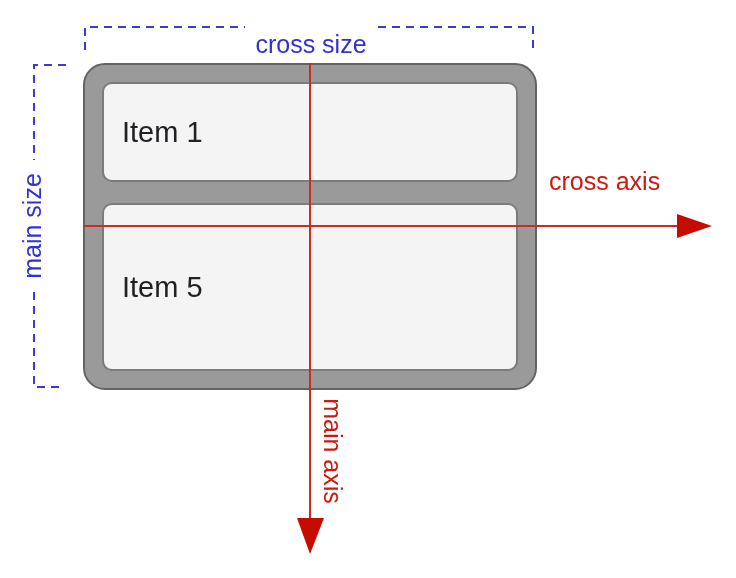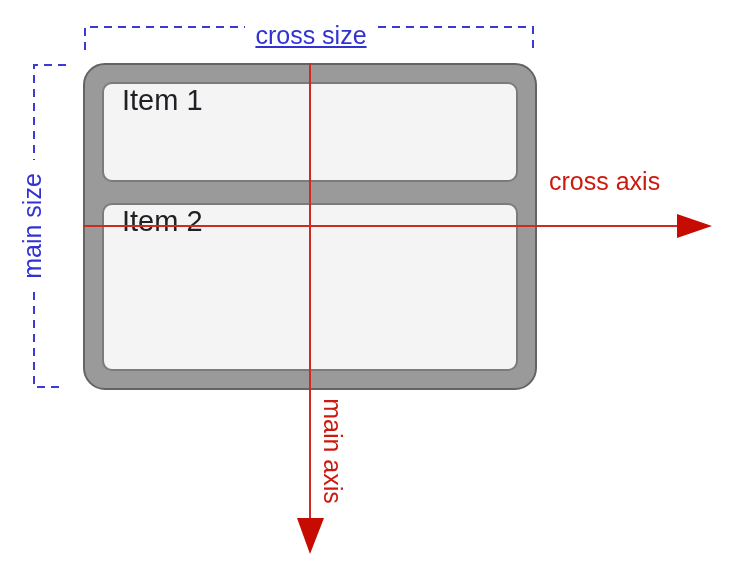--- a/index.html
+++ b/index.html
@@ -31,21 +31,21 @@
     display: flex;
     flex-direction: column;
     gap: 21px;
   }
   .flex-item {
     box-sizing: border-box;
     background: #f4f4f4;
     border: 2px solid #7b7b7b;
     border-radius: 10px;
     display: flex;
-    align-items: flex-start;
+    align-items: center;
     padding-left: 18px;
     font-size: 29px;
     color: #202124;
   }
   .flex-item.item-1 { height: 100px; flex: none; }
   .flex-item.item-2 { flex: 1; }
 
   
   .overlay {
     position: absolute;
@@ -61,23 +61,22 @@
     position: absolute;
     font-size: 25px;
     white-space: nowrap;
     line-height: 1.1;
   }
   .label.blue { color: #3232d2; }
   .label.red  { color: #cc1a0e; }
 
   .cross-size-label {
     left: 311px;
-    top: 22px;
+    top: 31px;
     transform: translateX(-50%);
-    text-decoration: underline;
   }
   .main-size-label {
     left: 33px;
     top: 226px;
     transform: translate(-50%, -50%) rotate(-90deg);
   }
   .cross-axis-label {
     left: 549px;
     top: 168px;
   }
@@ -90,21 +89,21 @@
 </head>
 <body>
 
 <div class="canvas">
 
   <div class="flex-container">
     <div class="flex-item item-1">
       <span>Item 1</span>
     </div>
     <div class="flex-item item-2">
-      <span>Item 2</span>
+      <span>Item 5</span>
     </div>
   </div>
 
   <svg class="overlay" viewBox="0 0 736 578" xmlns="http://www.w3.org/2000/svg">
 
     <path d="M85,50 L85,27 L245,27" fill="none" stroke="#3b3bd4" stroke-width="2" stroke-dasharray="8 6"></path>
     <path d="M378,27 L533,27 L533,48" fill="none" stroke="#3b3bd4" stroke-width="2" stroke-dasharray="8 6"></path>
 
     <path d="M66,65 L34,65 L34,160" fill="none" stroke="#3b3bd4" stroke-width="2" stroke-dasharray="8 6"></path>
     <path d="M34,292 L34,387 L65,387" fill="none" stroke="#3b3bd4" stroke-width="2" stroke-dasharray="8 6"></path>

